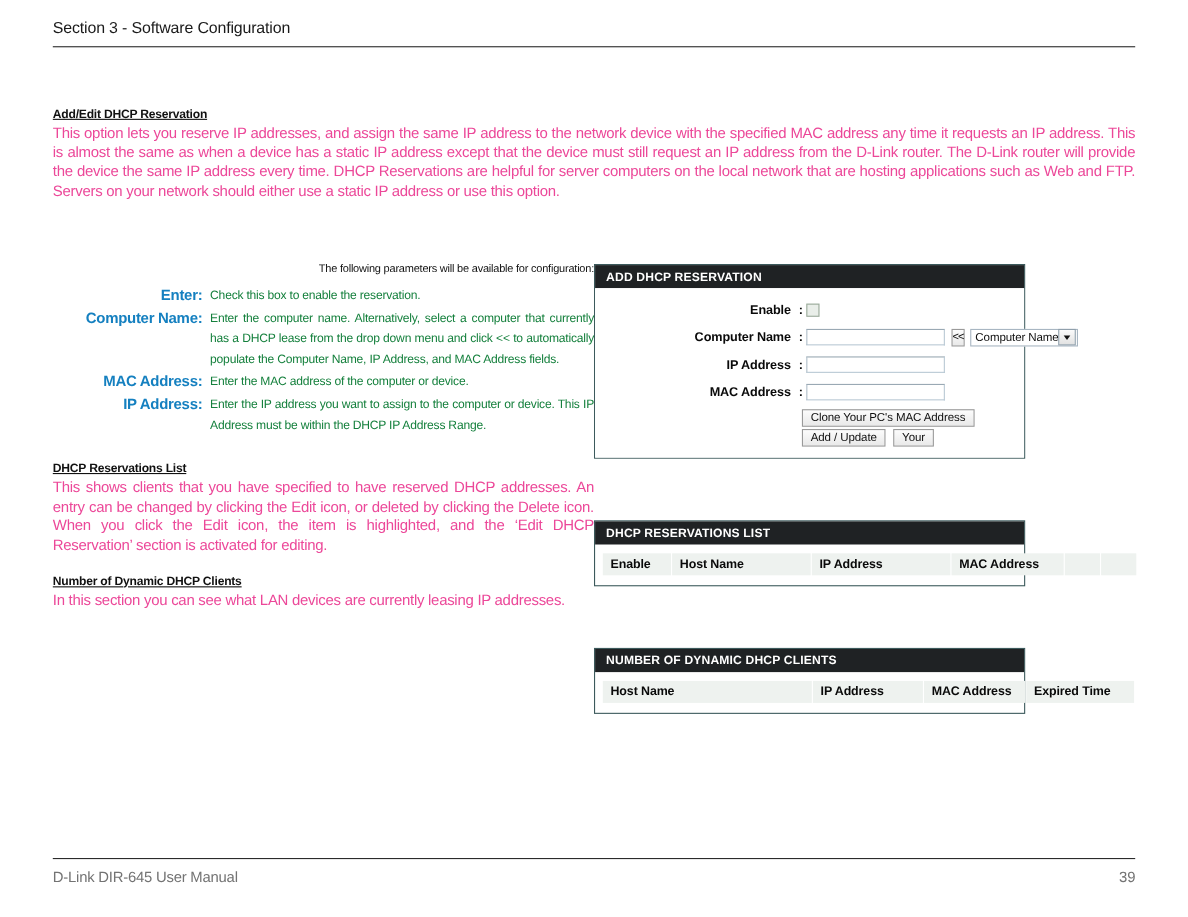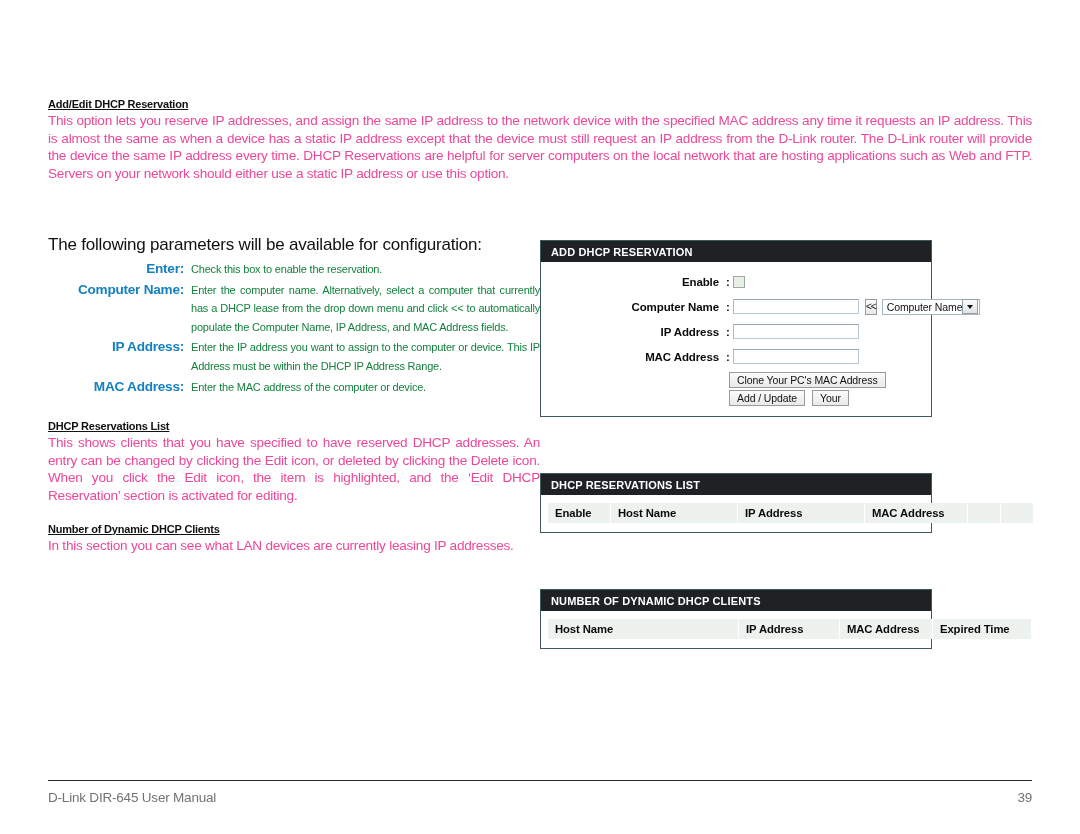--- a/index.html
+++ b/index.html
@@ -65,25 +65,26 @@
   }
 
   
   #left-column {
     position: absolute;
     left: 48px;
     top: 236px;
     width: 492px;
   }
   .lead-line {
-    font-size: 17px;
+    font-size: 10px;
     line-height: 18px;
     letter-spacing: -0.2px;
     color: #111;
     margin: 0 0 6px 0;
+    text-align: right;
   }
   .param-list {
     width: 492px;
   }
   .param-row {
     display: flex;
     align-items: flex-start;
     margin-bottom: 2px;
   }
   .param-label {
@@ -288,46 +289,50 @@
     color: #737373;
     letter-spacing: -0.2px;
     white-space: nowrap;
   }
 </style>
 </head>
 <body>
 
 <div id="page">
 
+  <div id="page-header">
+    <div class="header-text">Section 3 - Software Configuration</div>
+    <div class="header-rule"></div>
+  </div>
 
   <div id="intro-block">
     <div class="section-title">Add/Edit DHCP Reservation</div>
     <p class="body-para">This option lets you reserve IP addresses, and assign the same IP address to the network device with the specified MAC address any time it requests an IP address. This is almost the same as when a device has a static IP address except that the device must still request an IP address from the D-Link router. The D-Link router will provide the device the same IP address every time. DHCP Reservations are helpful for server computers on the local network that are hosting applications such as Web and FTP. Servers on your network should either use a static IP address or use this option.</p>
   </div>
 
   <div id="left-column">
 
     <div class="lead-line">The following parameters will be available for configuration:</div>
 
     <div class="param-list">
       <div class="param-row">
         <div class="param-label">Enter:</div>
         <div class="param-desc">Check this box to enable the reservation.</div>
       </div>
       <div class="param-row">
         <div class="param-label">Computer Name:</div>
         <div class="param-desc">Enter the computer name. Alternatively, select a computer that currently has a DHCP lease from the drop down menu and click &lt;&lt; to automatically populate the Computer Name, IP Address, and MAC Address fields.</div>
       </div>
       <div class="param-row">
+        <div class="param-label">MAC Address:</div>
+        <div class="param-desc">Enter the MAC address of the computer or device.</div>
+      </div>
+      <div class="param-row">
         <div class="param-label">IP Address:</div>
         <div class="param-desc">Enter the IP address you want to assign to the computer or device. This IP Address must be within the DHCP IP Address Range.</div>
-      </div>
-      <div class="param-row">
-        <div class="param-label">MAC Address:</div>
-        <div class="param-desc">Enter the MAC address of the computer or device.</div>
       </div>
     </div>
 
     <div class="block-gap-c"></div>
 
     <div class="section-title">DHCP Reservations List</div>
     <p class="body-para">This shows clients that you have specified to have reserved DHCP addresses. An entry can be changed by clicking the Edit icon, or deleted by clicking the Delete icon. When you click the Edit icon, the item is highlighted, and the ‘Edit DHCP Reservation’ section is activated for editing.</p>
 
     <div class="block-gap-a"></div>
 

